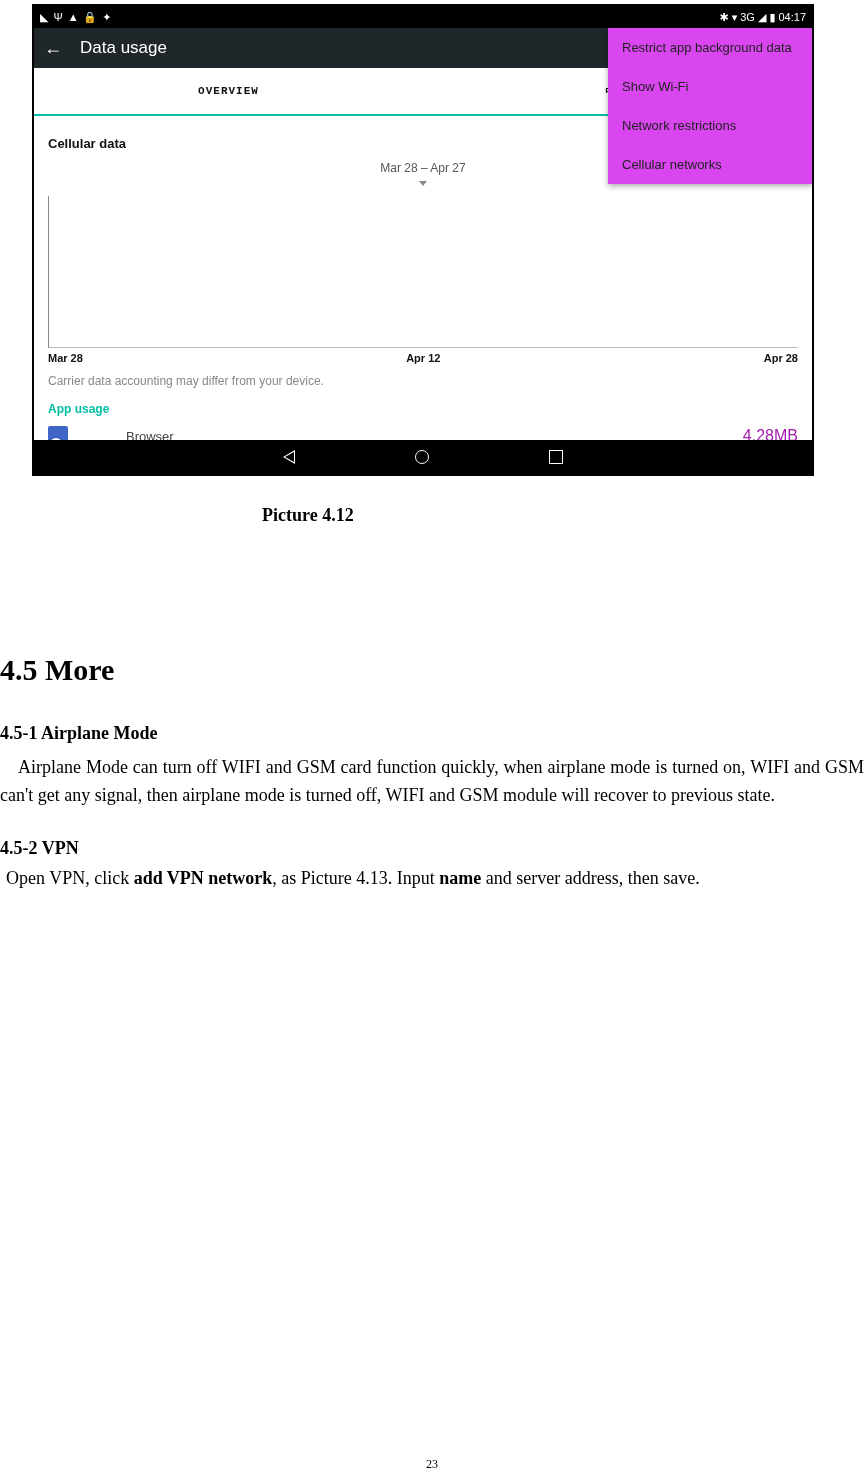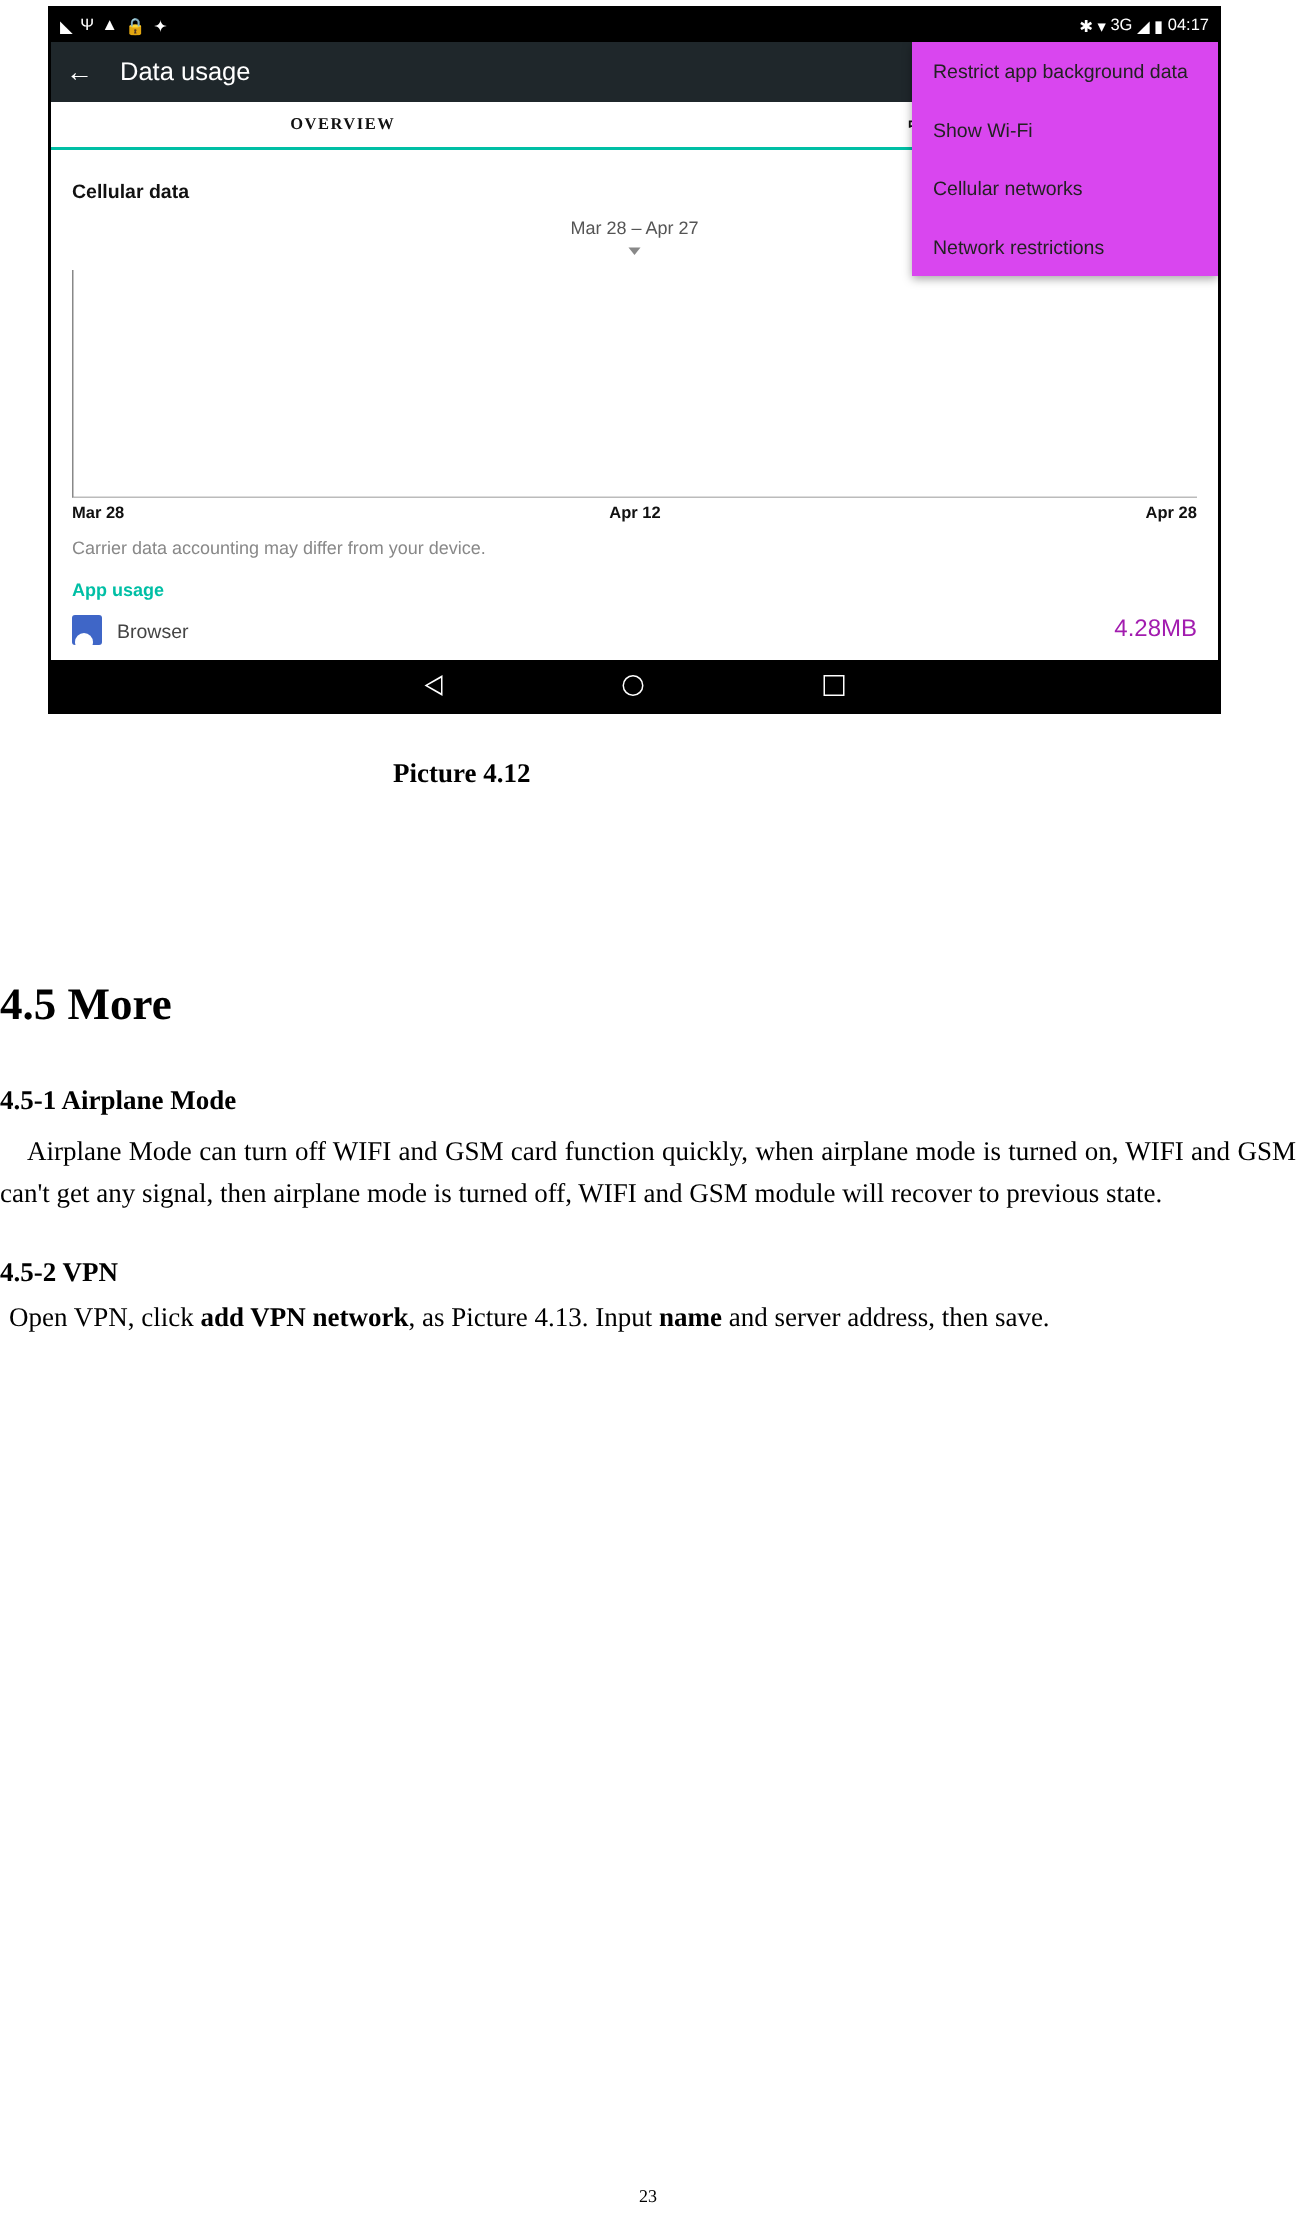--- a/index.html
+++ b/index.html
@@ -44,24 +44,24 @@
     background: #1f272b;
     display: flex;
     align-items: center;
     color: #fff;
     font-family: Arial, Helvetica, sans-serif;
     padding-left: 10px;
   }
   .back-arrow { font-size: 18px; margin-right: 18px; }
   .app-title { font-size: 17px; font-weight: 500; }
   .tabs {
-    height: 32px;
+    height: 48px;
     display: flex;
     border-bottom: 2px solid #00bfa5;
-    font-family: Liberation Serif, serif;
+    font-family: Liberation Mono, monospace;
   }
   .tab {
     flex: 1;
     display: flex;
     align-items: center;
     justify-content: center;
     font-size: 11px;
     letter-spacing: 1px;
     color: #111;
     font-weight: 700;
@@ -118,20 +118,21 @@
     color: #00bfa5;
     font-weight: 600;
   }
   .app-row {
     margin: 10px 14px 0 14px;
     display: flex;
     align-items: center;
     font-family: Arial, Helvetica, sans-serif;
     font-size: 13px;
     color: #444;
+    gap: 48px;
   }
   .app-icon {
     width: 20px; height: 20px;
     background: #3f66c7;
     margin-right: 10px;
     position: relative;
     overflow: hidden;
     border-radius: 2px;
   }
   .app-icon::after {
@@ -315,22 +316,22 @@
 
     <div class="nav-bar">
       <div class="nav-back"></div>
       <div class="nav-icon nav-home"></div>
       <div class="nav-icon nav-recent"></div>
     </div>
 
     <div class="popup">
       <div class="popup-item">Restrict app background data</div>
       <div class="popup-item">Show Wi-Fi</div>
+      <div class="popup-item">Network restrictions</div>
       <div class="popup-item">Cellular networks</div>
-      <div class="popup-item">Network restrictions</div>
     </div>
   </div>
 
   <div class="caption">Picture 4.12</div>
 
   <div class="heading-more">4.5 More</div>
 
   <div class="sub1">4.5-1 Airplane Mode</div>
   <div class="para1">Airplane Mode can turn off WIFI and GSM card function quickly, when airplane mode is turned on, WIFI and GSM can't get any signal, then airplane mode is turned off, WIFI and GSM module will recover to previous state.</div>
 

